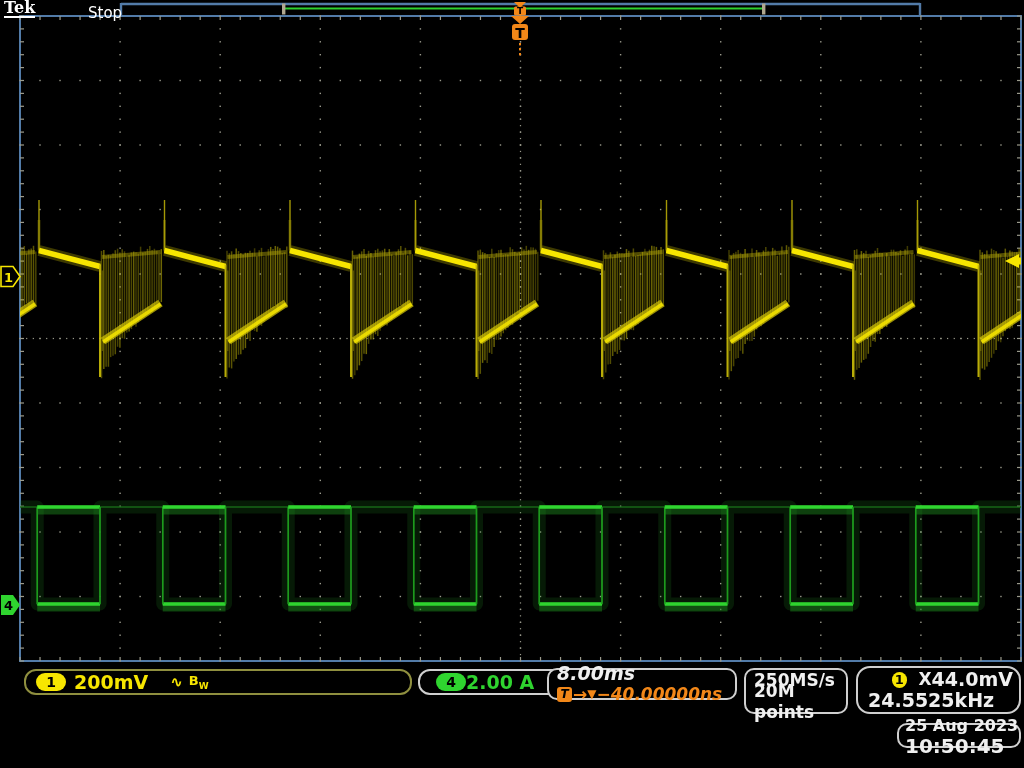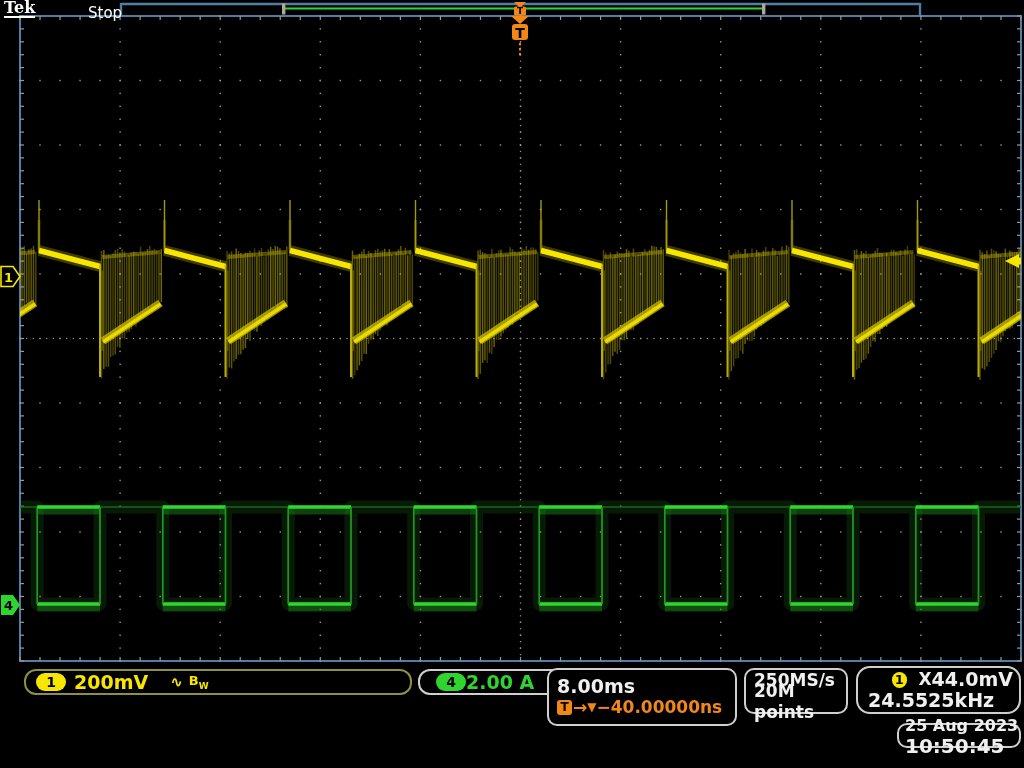--- a/index.html
+++ b/index.html
@@ -1891,21 +1891,21 @@
   <span class="ch1-text sine" style="margin-left:22px;">∿</span>
   <span class="ch1-text bw" style="margin-left:6px;"><span>B</span><sub>W</sub></span>
 </div>
 
 <div class="rbox" style="left:418px;top:669px;width:158px;height:26px;">
   <span class="badge b4" style="margin-left:16px;">4</span>
   <span class="ch4-text" style="">2.00 A</span>
   <span class="bw" style="margin-left:16px;color:#dfe9df;"><span>B</span><sub>W</sub></span>
 </div>
 
-<div class="rbox col" style="left:547px;top:668px;width:190px;height:58px;padding-left:8px;">
+<div class="rbox col" style="left:547px;top:668px;width:190px;height:32px;padding-left:8px;font-style:italic;">
   <div class="line-row">
     <span class="wh">8.00ms</span>
   </div>
   <div class="line-row">
     <span class="tbadge">T</span>
     <span class="orange-text">→</span>
     <span class="orange-text" style="font-size:12px;">▼</span>
     <span class="orange-text">−40.00000ns</span>
   </div>
 </div>

